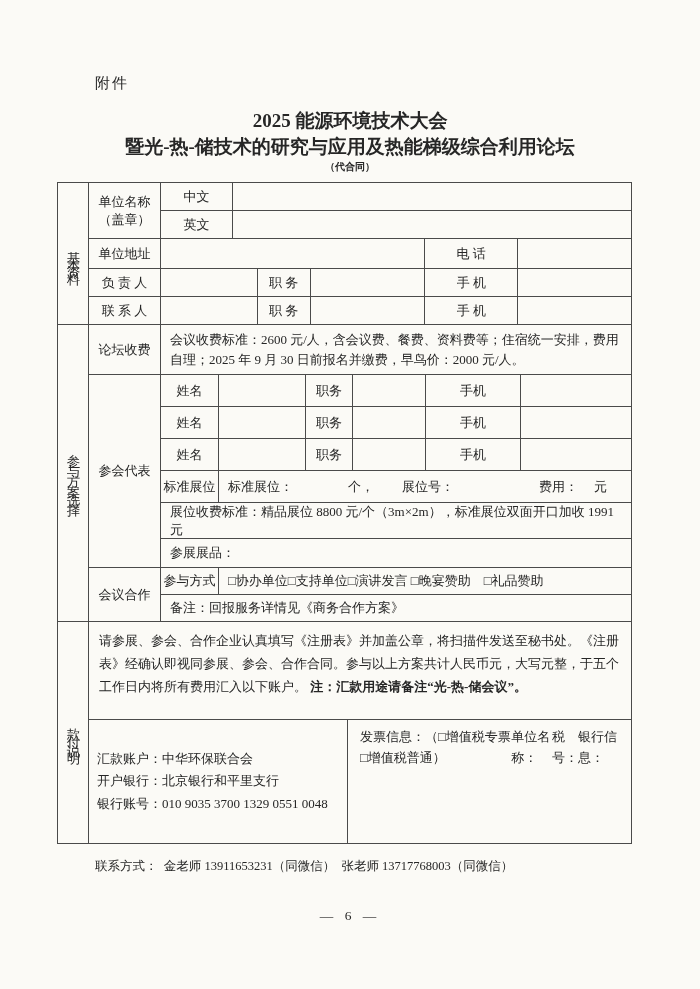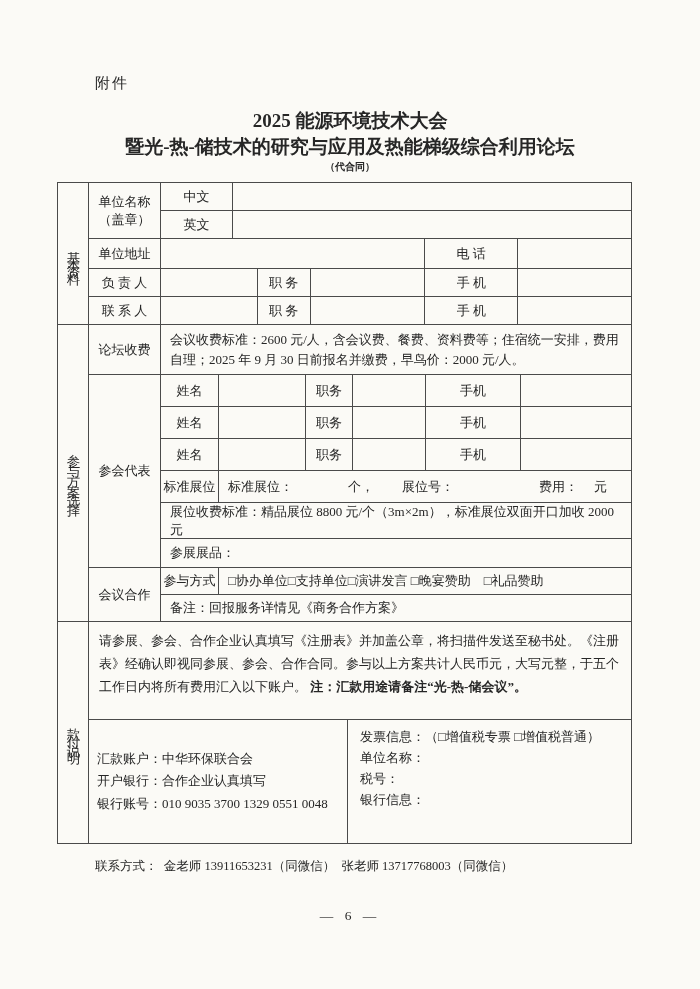--- a/index.html
+++ b/index.html
@@ -53,21 +53,21 @@
   .vcentre{display:flex;align-items:center;padding:0 9px;}
   .booth-content{display:flex;align-items:center;padding:0 9px;white-space:pre;}
   .booth-content .g1{margin-left:55px;}
   .booth-content .g2{margin-left:28px;}
   .booth-content .g3{margin-left:85px;}
   .booth-content .g4{margin-left:16px;}
 
   .pay-para{padding:8px 6px 0 10px;line-height:1.75;}
   .pay-note{font-weight:bold;}
   .bank-cell{width:259px;display:flex;flex-direction:column;justify-content:center;padding:6px 8px;line-height:1.7;}
-  .invoice-cell{flex:1;display:flex;flex-direction:column;justify-content:flex-start;padding:6px 12px;line-height:1.62;}
+  .invoice-cell{flex:1;display:flex;justify-content:space-between;padding:6px 12px;line-height:1.62;}
 
   .footer-contact{position:absolute;left:95px;top:858px;font-size:12.5px;white-space:pre;}
   .page-number{position:absolute;left:0;top:908px;width:700px;text-align:center;font-size:13.5px;letter-spacing:4px;}
 </style>
 </head>
 <body>
 
 <div class="attachment">附件</div>
 
 <div class="titles">
@@ -170,21 +170,21 @@
             <div class="cell grow booth-content">
               <span>标准展位：</span>
               <span class="g1">个，</span>
               <span class="g2">展位号：</span>
               <span class="g3">费用：</span>
               <span class="g4">元</span>
             </div>
           </div>
 
           <div class="row h36">
-            <div class="cell grow vcentre">展位收费标准：精品展位 8800 元/个（3m×2m），标准展位双面开口加收 2000 元</div>
+            <div class="cell grow vcentre">展位收费标准：精品展位 8800 元/个（3m×2m），标准展位双面开口加收 1991 元</div>
           </div>
 
           <div class="row h29">
             <div class="cell grow vcentre">参展展品：</div>
           </div>
         </div>
       </div>
 
       <div class="row">
         <div class="cell lab w72">会议合作</div>
@@ -206,21 +206,21 @@
     <div class="sec-body">
       <div class="row h98">
         <div class="cell grow pay-para">
           <span>请参展、参会、合作企业认真填写《注册表》并加盖公章，将扫描件发送至秘书处。《注册表》经确认即视同参展、参会、合作合同。参与以上方案共计人民币元，大写元整，于五个工作日内将所有费用汇入以下账户。</span>
           <span class="pay-note">注：汇款用途请备注“光-热-储会议”。</span>
         </div>
       </div>
       <div class="row h124">
         <div class="cell bank-cell">
           <div>汇款账户：中华环保联合会</div>
-          <div>开户银行：合作企业认真填写</div>
+          <div>开户银行：北京银行和平里支行</div>
           <div>银行账号：010 9035 3700 1329 0551 0048</div>
         </div>
         <div class="cell invoice-cell">
           <div>发票信息：（□增值税专票 □增值税普通）</div>
           <div>单位名称：</div>
           <div>税号：</div>
           <div>银行信息：</div>
         </div>
       </div>
     </div>

